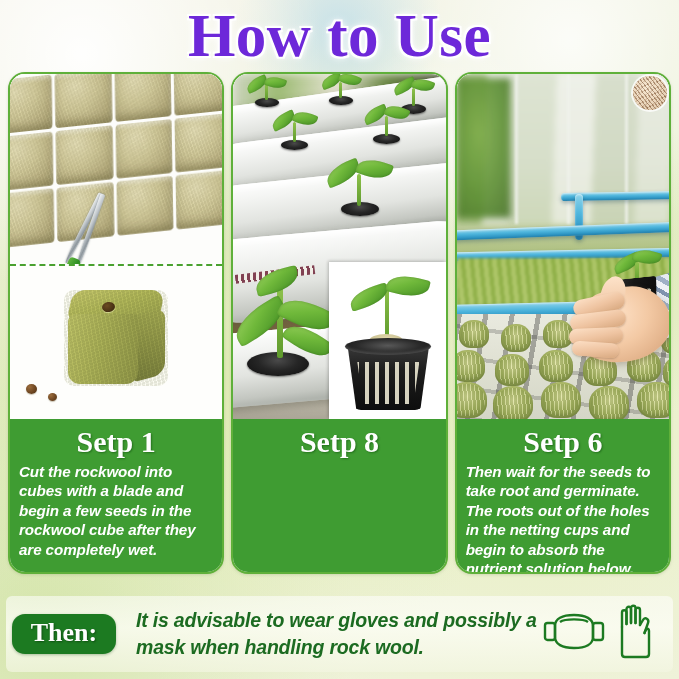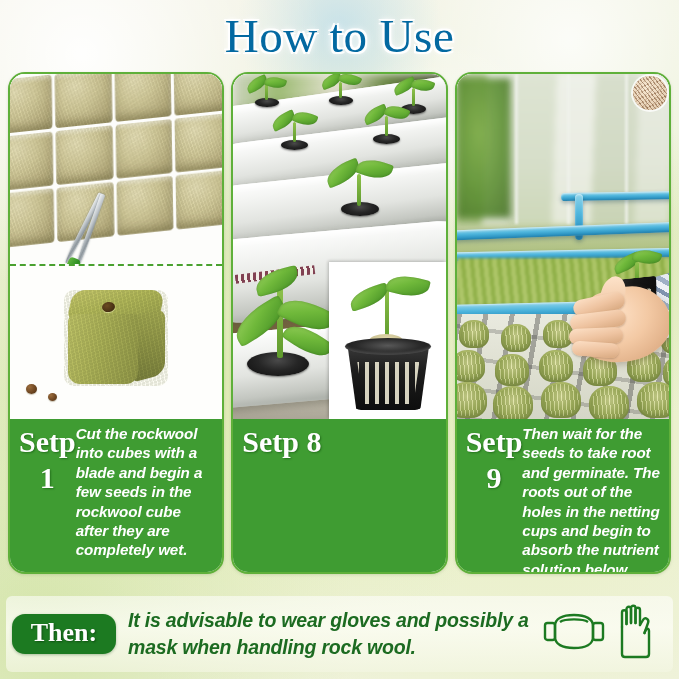--- a/index.html
+++ b/index.html
@@ -44,24 +44,24 @@
 
   
   .title-wrap {
     position: absolute;
     top: 8px; left: 0; right: 0;
     text-align: center;
     height: 58px;
   }
   .title {
     font-family: "Liberation Serif", "DejaVu Serif", serif;
-    font-weight: normal;
-    font-size: 47px;
+    font-weight: bold;
+    font-size: 61px;
     line-height: 56px;
-    color: #0369a1;
+    color: #6d28d9;
     letter-spacing: 0.5px;
     text-shadow:
       0 0 4px #ffffff, 0 0 7px #ffffff, 0 0 11px #ffffff,
       2px 2px 0 rgba(255,255,255,0.95), -2px -2px 0 rgba(255,255,255,0.95),
       2px -2px 0 rgba(255,255,255,0.95), -2px 2px 0 rgba(255,255,255,0.95);
   }
 
   
   .cards {
     position: absolute;
@@ -90,20 +90,21 @@
     background: #ffffff;
   }
 
   
   .panel {
     flex: 1 1 auto;
     background: #3f9c32;
     color: #ffffff;
     padding: 5px 9px 8px 9px;
     display: flex;
+    flex-direction: column;
   }
   .step-title {
     font-family: "Liberation Serif", "DejaVu Serif", serif;
     font-weight: bold;
     font-size: 30px;
     line-height: 36px;
     text-align: center;
     color: #ffffff;
     text-shadow: 1px 1px 2px rgba(0,60,0,0.45);
     margin-bottom: 2px;
@@ -520,21 +521,21 @@
     display: block;
     font-family: "Liberation Serif", "DejaVu Serif", serif;
     font-weight: bold;
     font-size: 26px;
     line-height: 28px;
     color: #ffffff;
     text-shadow: 1px 1px 2px rgba(0,40,0,0.5);
   }
   .tips-text {
     flex: 1 1 auto;
-    padding-left: 12px;
+    padding-left: 20px;
     font-family: "Liberation Sans", sans-serif;
     font-style: italic;
     font-weight: bold;
     font-size: 19.5px;
     line-height: 27px;
     color: #1c6b21;
     letter-spacing: -0.2px;
   }
   .tips-icons {
     flex: 0 0 auto;
@@ -724,21 +725,21 @@
             <div class="finger f1"></div>
             <div class="finger f2"></div>
             <div class="finger f3"></div>
             <div class="finger f4"></div>
           </div>
 
           <div class="badge3"></div>
         </div>
       </div>
       <div class="panel">
-        <div class="step-title">Setp 9</div>
+        <div class="step-title">Setp 6</div>
         <div class="step-body">Then wait for the seeds to take root and germinate. The roots out of the holes in the netting cups and begin to absorb the nutrient solution below.</div>
       </div>
     </div>
 
   </div>
 
   <div class="tips">
     <div class="tips-badge">
       <span class="l">Then:</span>
     </div>

